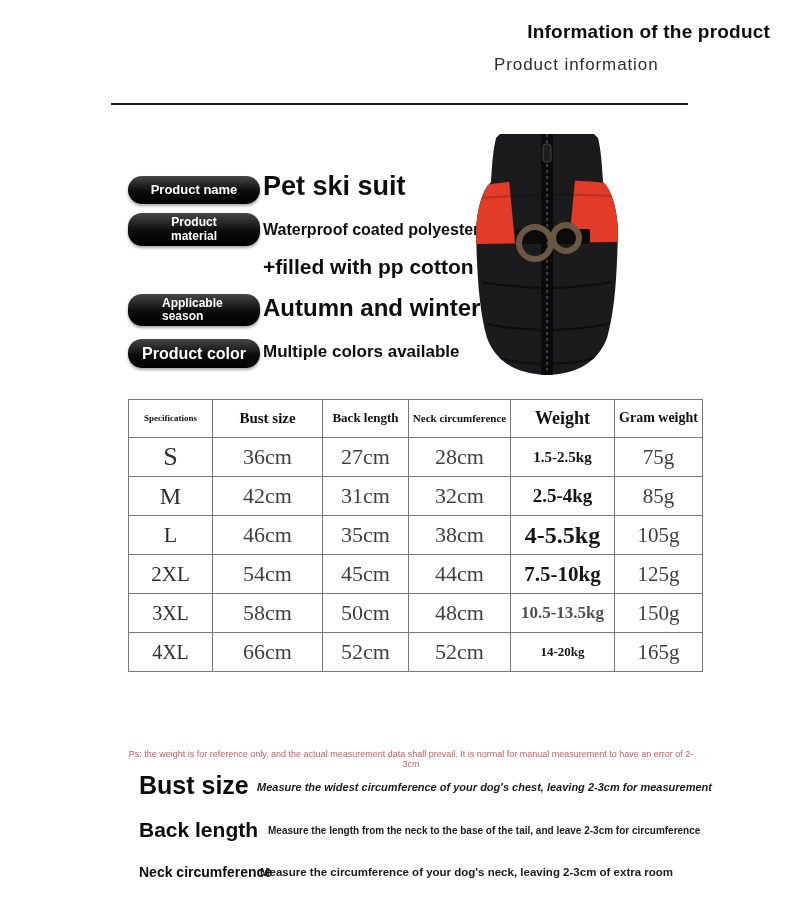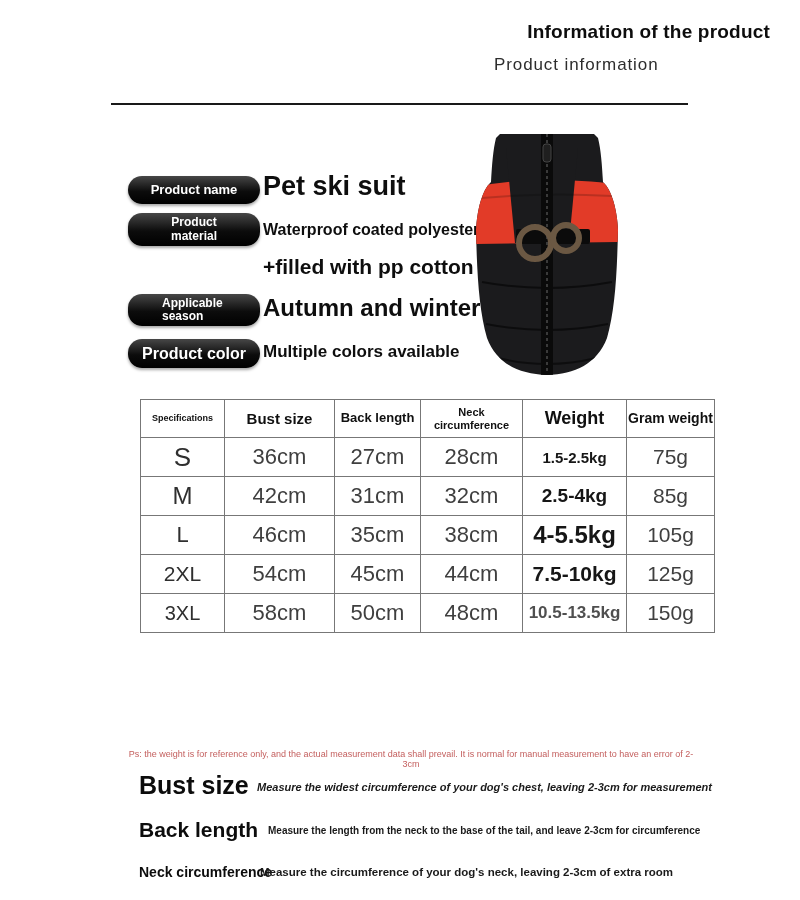--- a/index.html
+++ b/index.html
@@ -31,21 +31,21 @@
   .val-name{top:171px;font-size:27px;}
   .val-material{top:221px;font-size:16px;}
   .val-filling{top:255px;font-size:21px;}
   .val-season{top:294px;font-size:24px;}
   .val-color{top:342px;font-size:17px;}
 
   
   .jacket{left:474px;top:130px;width:146px;height:248px;}
 
   
-  .size-table{left:140px;top:399px;}
+  .size-table{left:128px;top:399px;font-family:Liberation Serif, serif;}
   table{border-collapse:collapse;table-layout:fixed;width:574px;}
   th,td{border:1px solid #777;text-align:center;vertical-align:middle;padding:0;overflow:hidden;}
   thead th{height:37px;font-weight:bold;color:#101010;line-height:1.15;background:#fff;}
   tbody td{height:38px;background:#fff;}
   thead th:nth-child(1){font-size:9px;}
   thead th:nth-child(2){font-size:15px;}
   thead th:nth-child(3){font-size:13px;}
   thead th:nth-child(4){font-size:11px;}
   thead th:nth-child(5){font-size:18px;}
   thead th:nth-child(6){font-size:14px;}
@@ -198,20 +198,28 @@
           <td>125g</td>
         </tr>
         <tr>
           <td>3XL</td>
           <td>58cm</td>
           <td>50cm</td>
           <td>48cm</td>
           <td>10.5-13.5kg</td>
           <td>150g</td>
         </tr>
+        <tr>
+          <td>4XL</td>
+          <td>66cm</td>
+          <td>52cm</td>
+          <td>52cm</td>
+          <td>14-20kg</td>
+          <td>165g</td>
+        </tr>
       </tbody>
   </table>
 </div>
 <div class="abs table-note">Ps: the weight is for reference only, and the actual measurement data shall prevail. It is normal for manual measurement to have an error of 2-3cm</div>
 
 <div class="abs guide-term term-bust">Bust size</div>
 <div class="abs guide-desc desc-bust">Measure the widest circumference of your dog's chest, leaving 2-3cm for measurement</div>
 <div class="abs guide-term term-back">Back length</div>
 <div class="abs guide-desc desc-back">Measure the length from the neck to the base of the tail, and leave 2-3cm for circumference</div>
 <div class="abs guide-term term-neck">Neck circumference</div>

